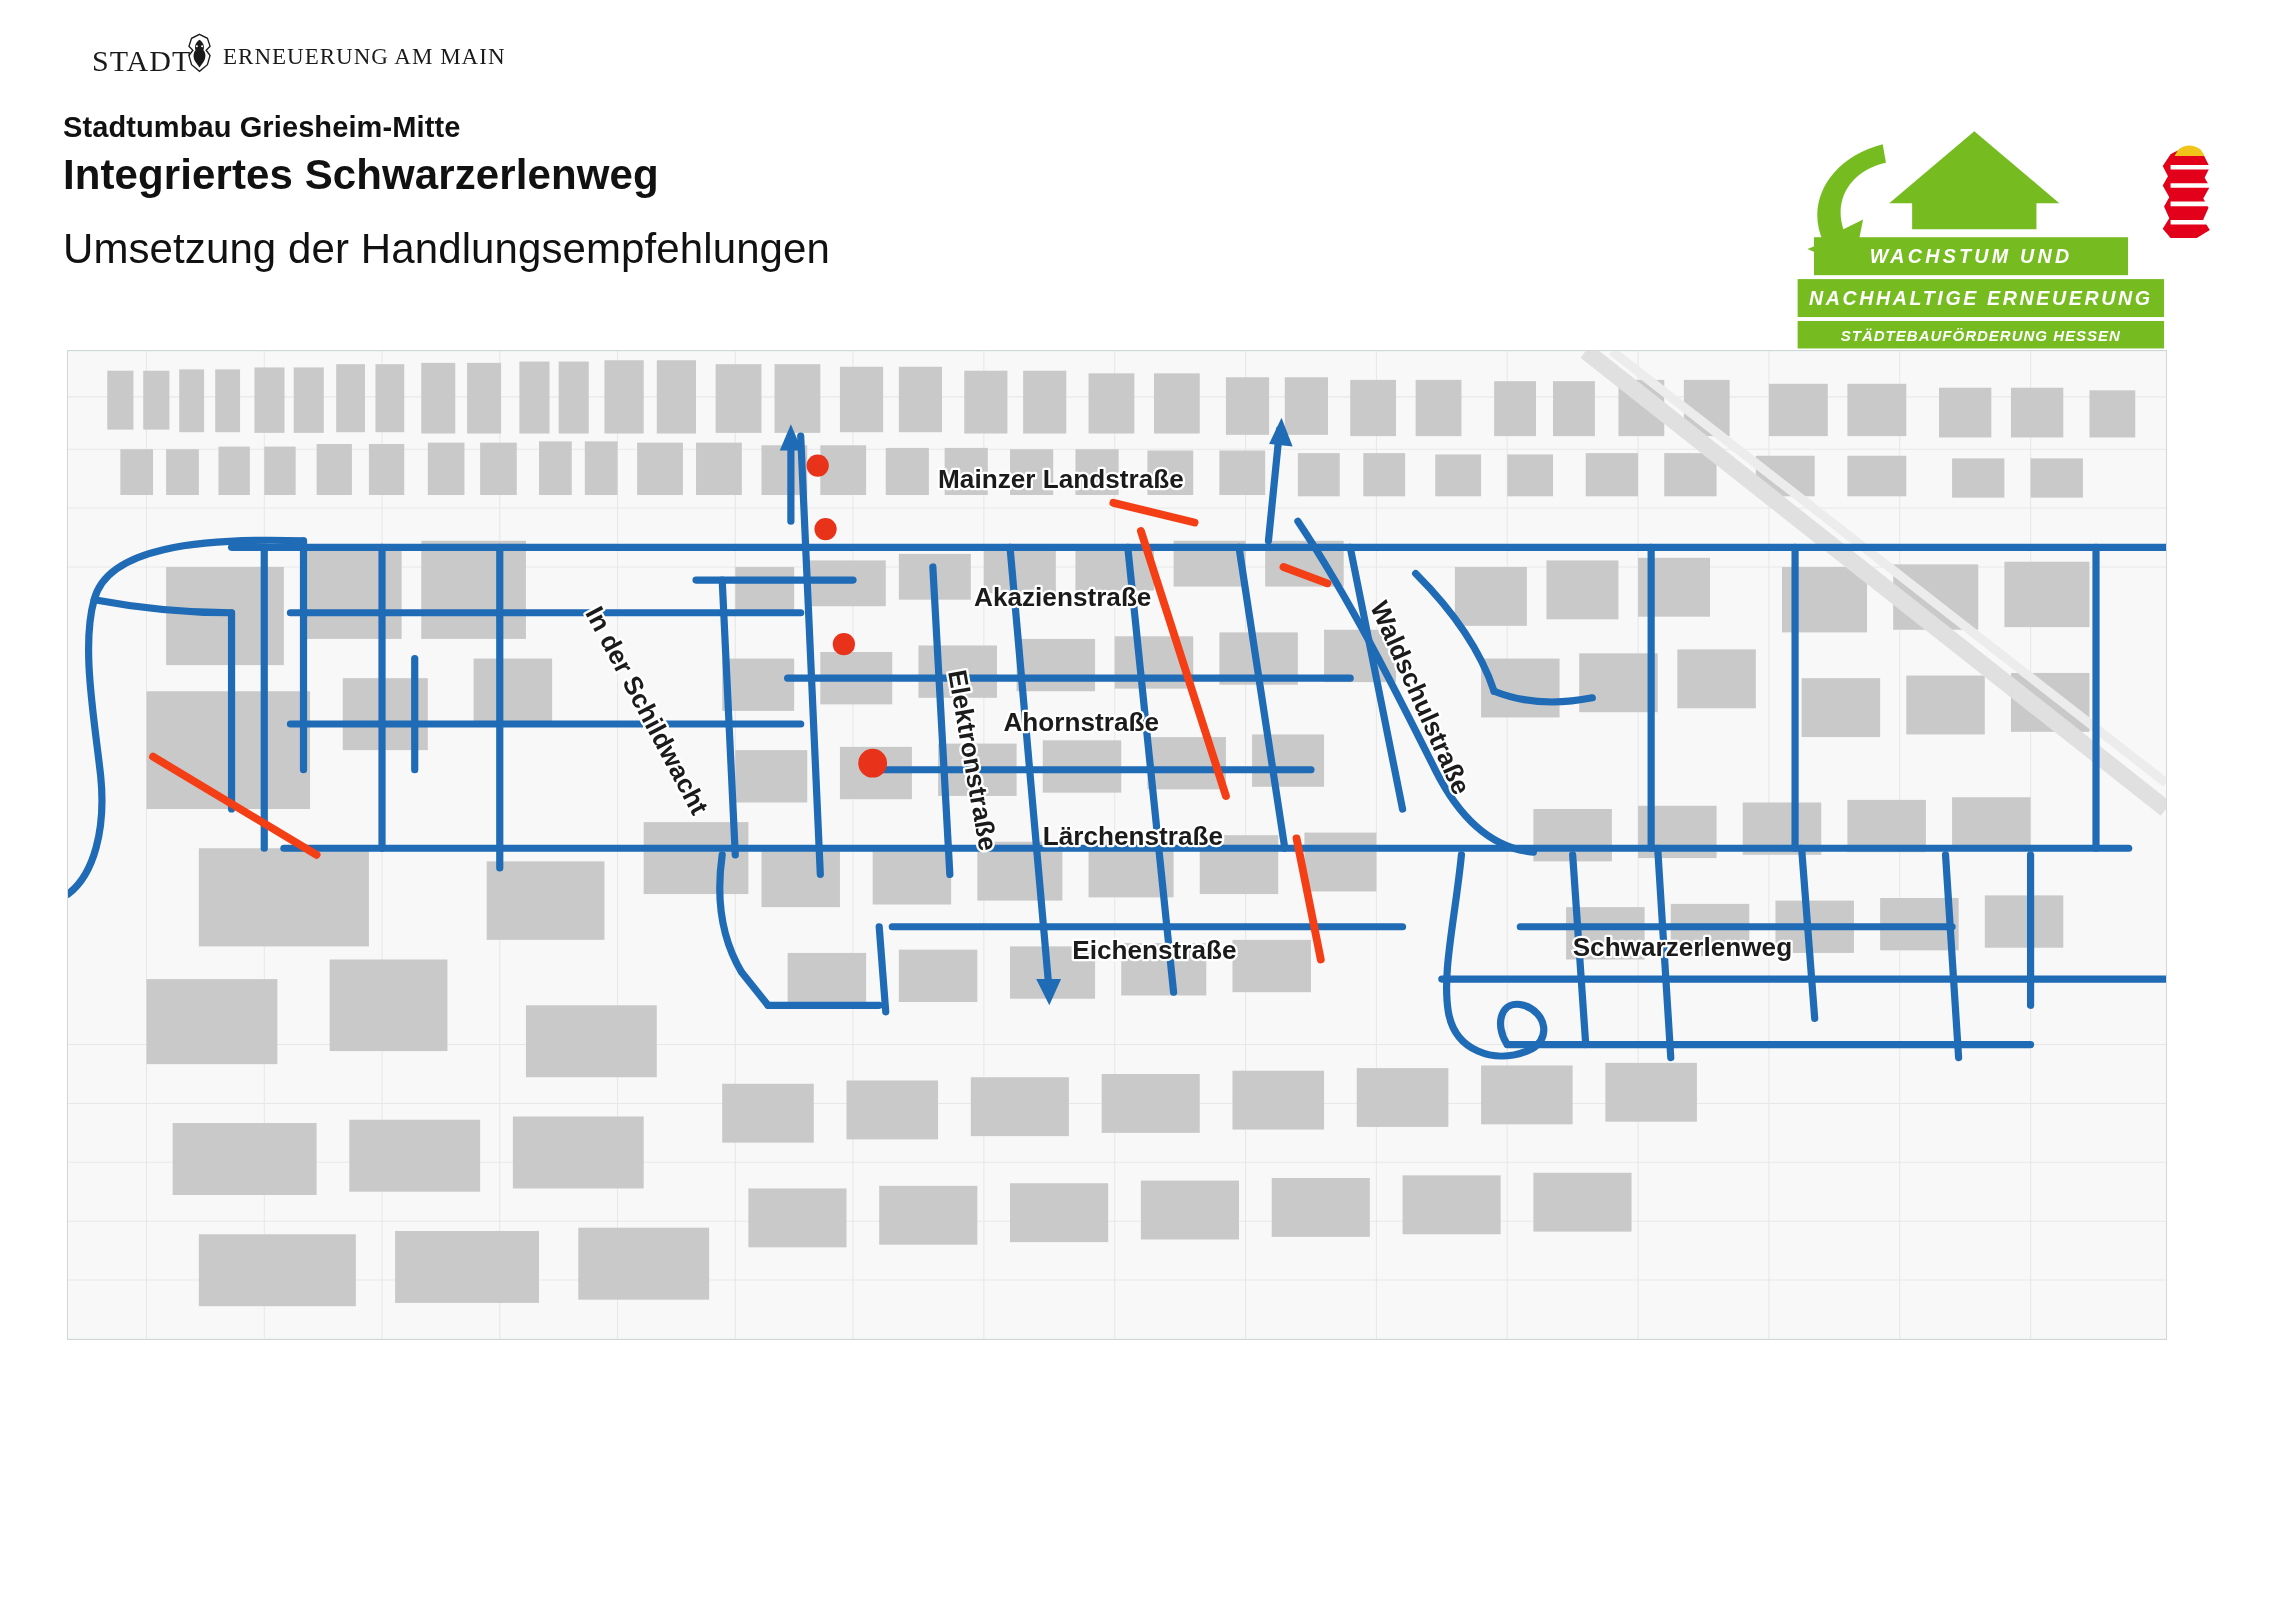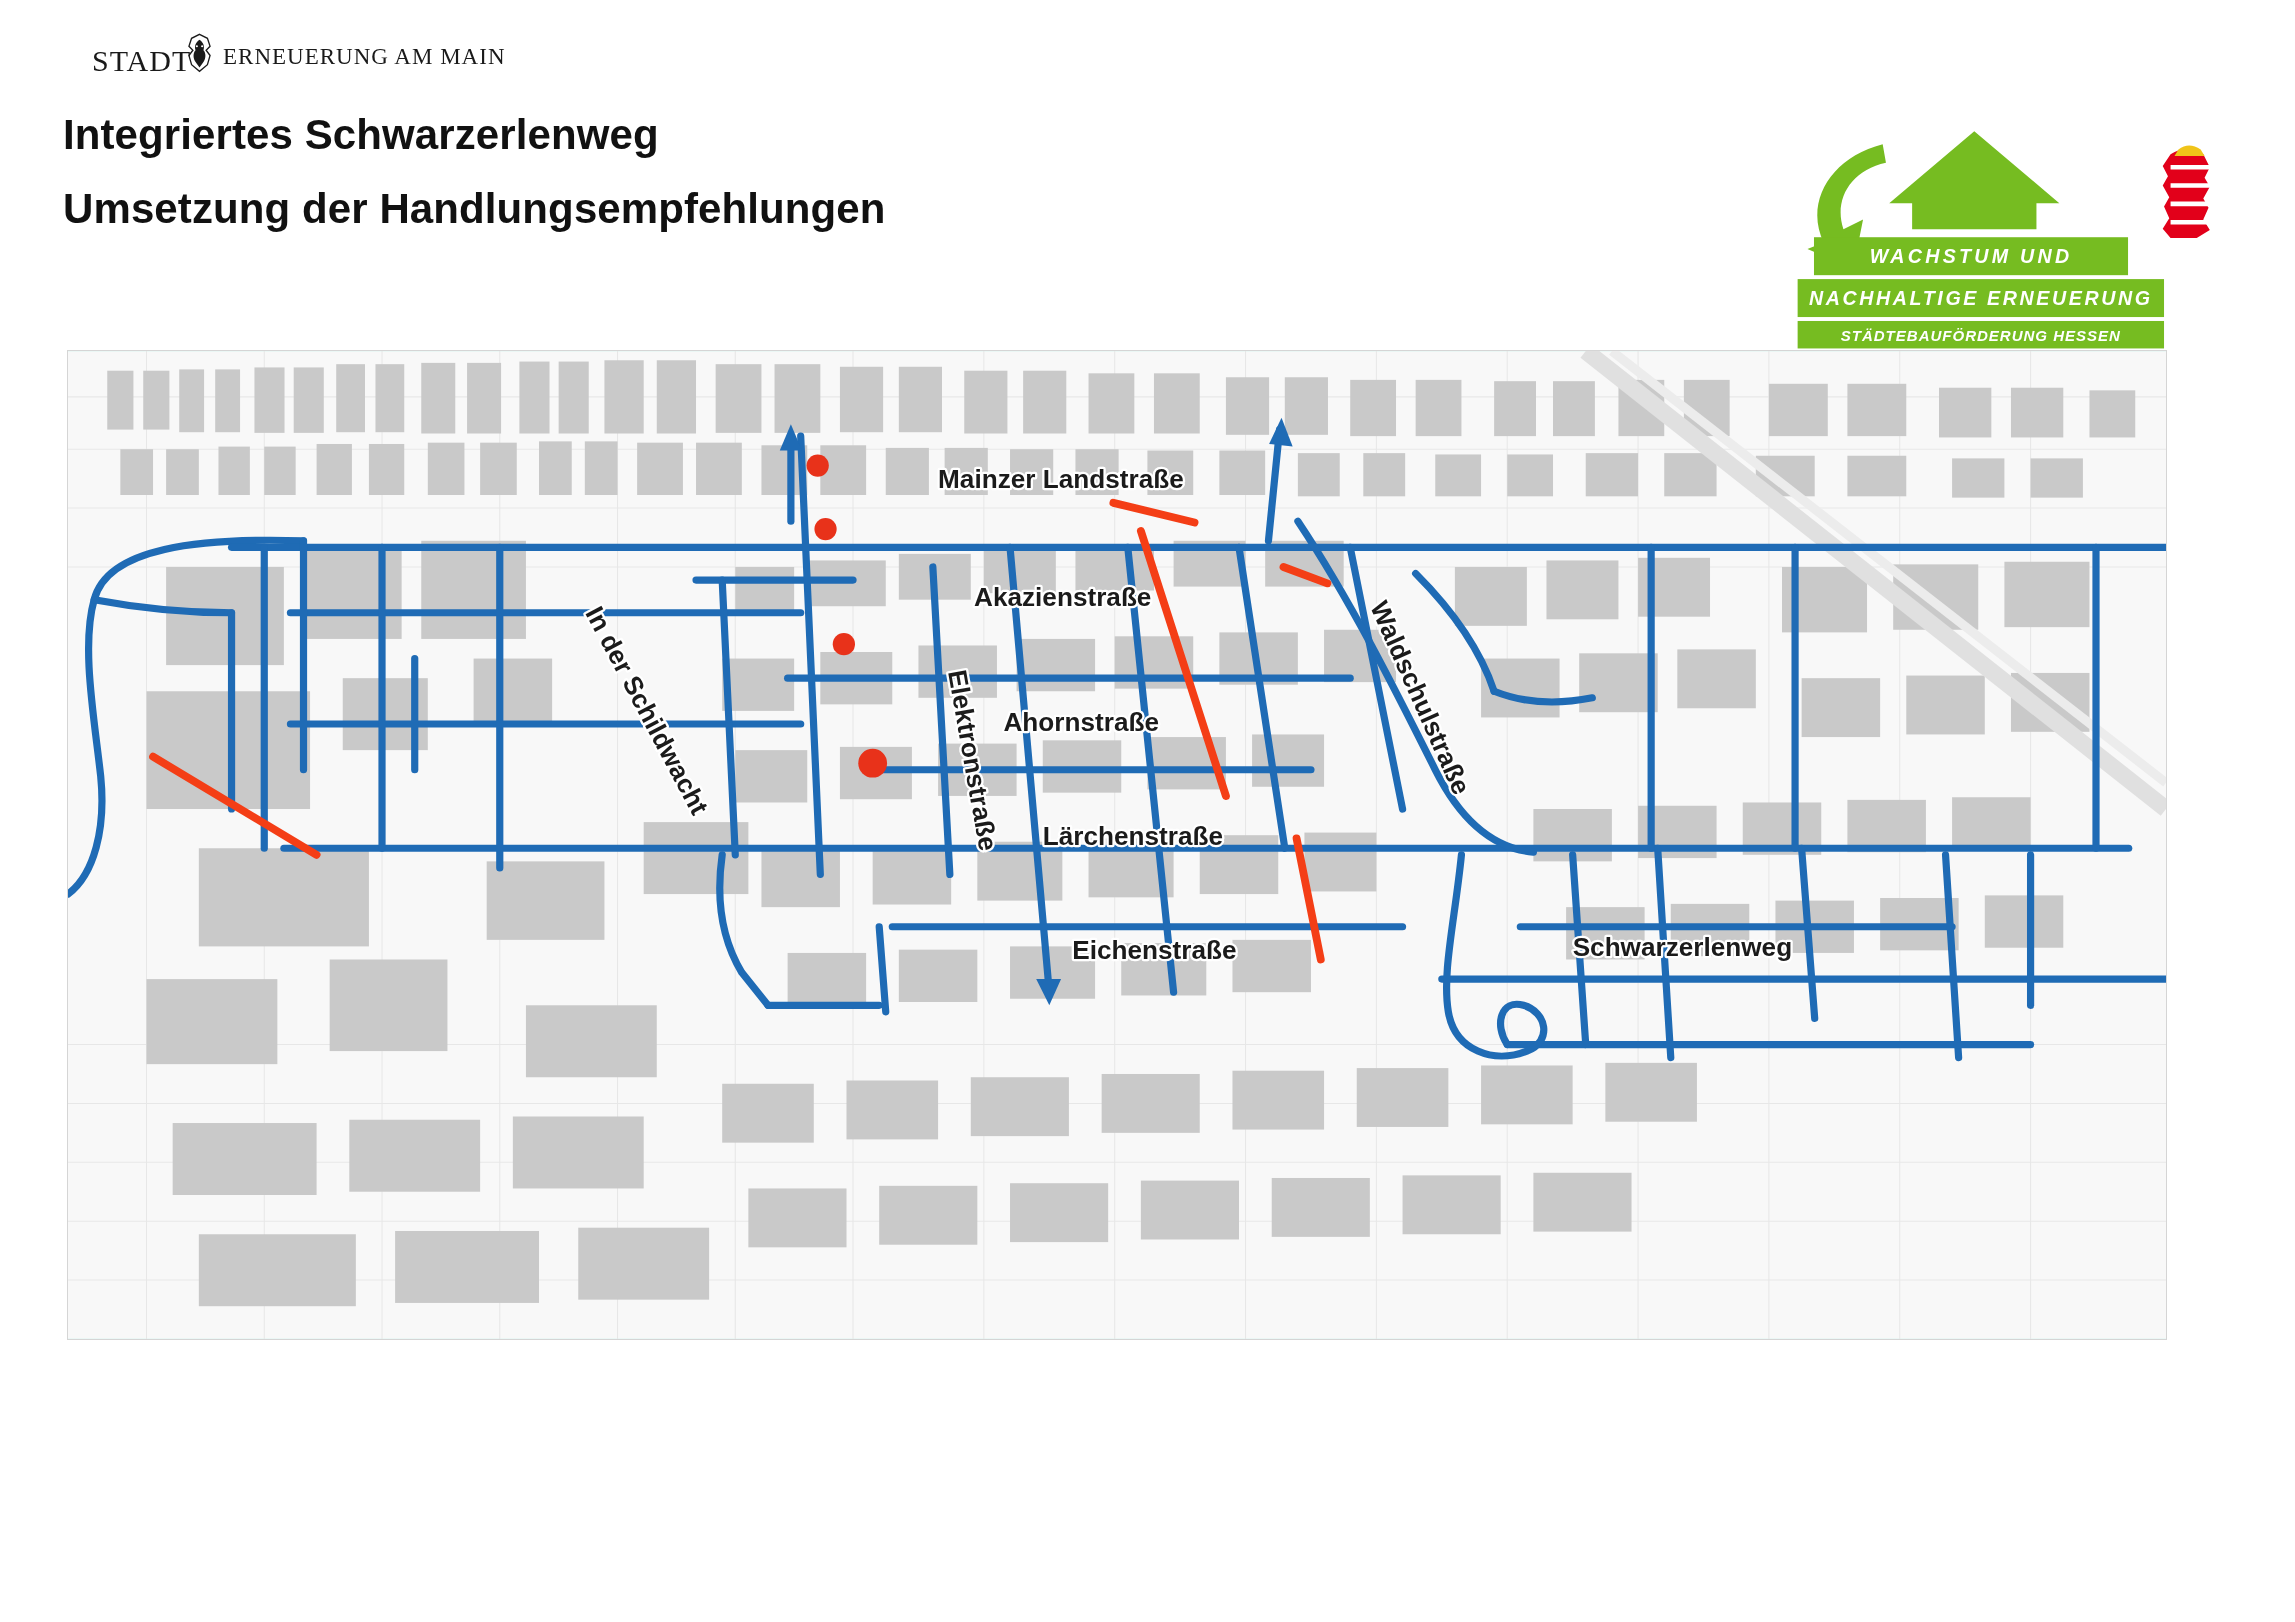--- a/index.html
+++ b/index.html
@@ -66,21 +66,21 @@
   }
   #title-block .title1 {
     font-size: 42px;
     font-weight: bold;
     color: #111;
     margin: 0 0 26px 0;
     letter-spacing: 0.1px;
   }
   #title-block .title2 {
     font-size: 42px;
-    font-weight: bold;
+    font-weight: normal;
     color: #111;
     margin: 0;
     letter-spacing: 0.1px;
   }
 
   
   #program-logo {
     position: absolute;
     right: 59px;
     top: 118px;
@@ -135,20 +135,21 @@
       <path d="M28 2 L40 8 L44 20 L38 26 L44 34 L40 48 L28 58 L16 48 L12 34 L18 26 L12 20 L16 8 Z" fill="none" stroke="#1a1a1a" stroke-width="2"></path>
       <path d="M28 10 C22 14 20 20 22 26 C18 30 18 38 22 44 L28 52 L34 44 C38 38 38 30 34 26 C36 20 34 14 28 10 Z" fill="#1a1a1a"></path>
       <circle cx="24" cy="20" r="1.6" fill="#fff"></circle>
       <circle cx="32" cy="20" r="1.6" fill="#fff"></circle>
     </svg>
   </span>
   <span class="txt-right">ERNEUERUNG AM MAIN</span>
 </div>
 
 <div id="title-block">
+  <p class="subtitle">Stadtumbau Griesheim-Mitte</p>
   <p class="title1">Integriertes Schwarzerlenweg</p>
   <p class="title2">Umsetzung der Handlungsempfehlungen</p>
 </div>
 
 <div id="program-logo">
   <svg viewBox="0 0 700 400" width="458" height="262">
 
     <g>
       <path d="M300 20 L430 130 L395 130 L395 170 L205 170 L205 130 L170 130 Z" fill="#76bc21"></path>
       <path d="M160 40 C80 60 40 130 70 190 L45 200 L115 230 L130 155 L100 170 C85 125 110 80 165 68 Z" fill="#76bc21"></path>

